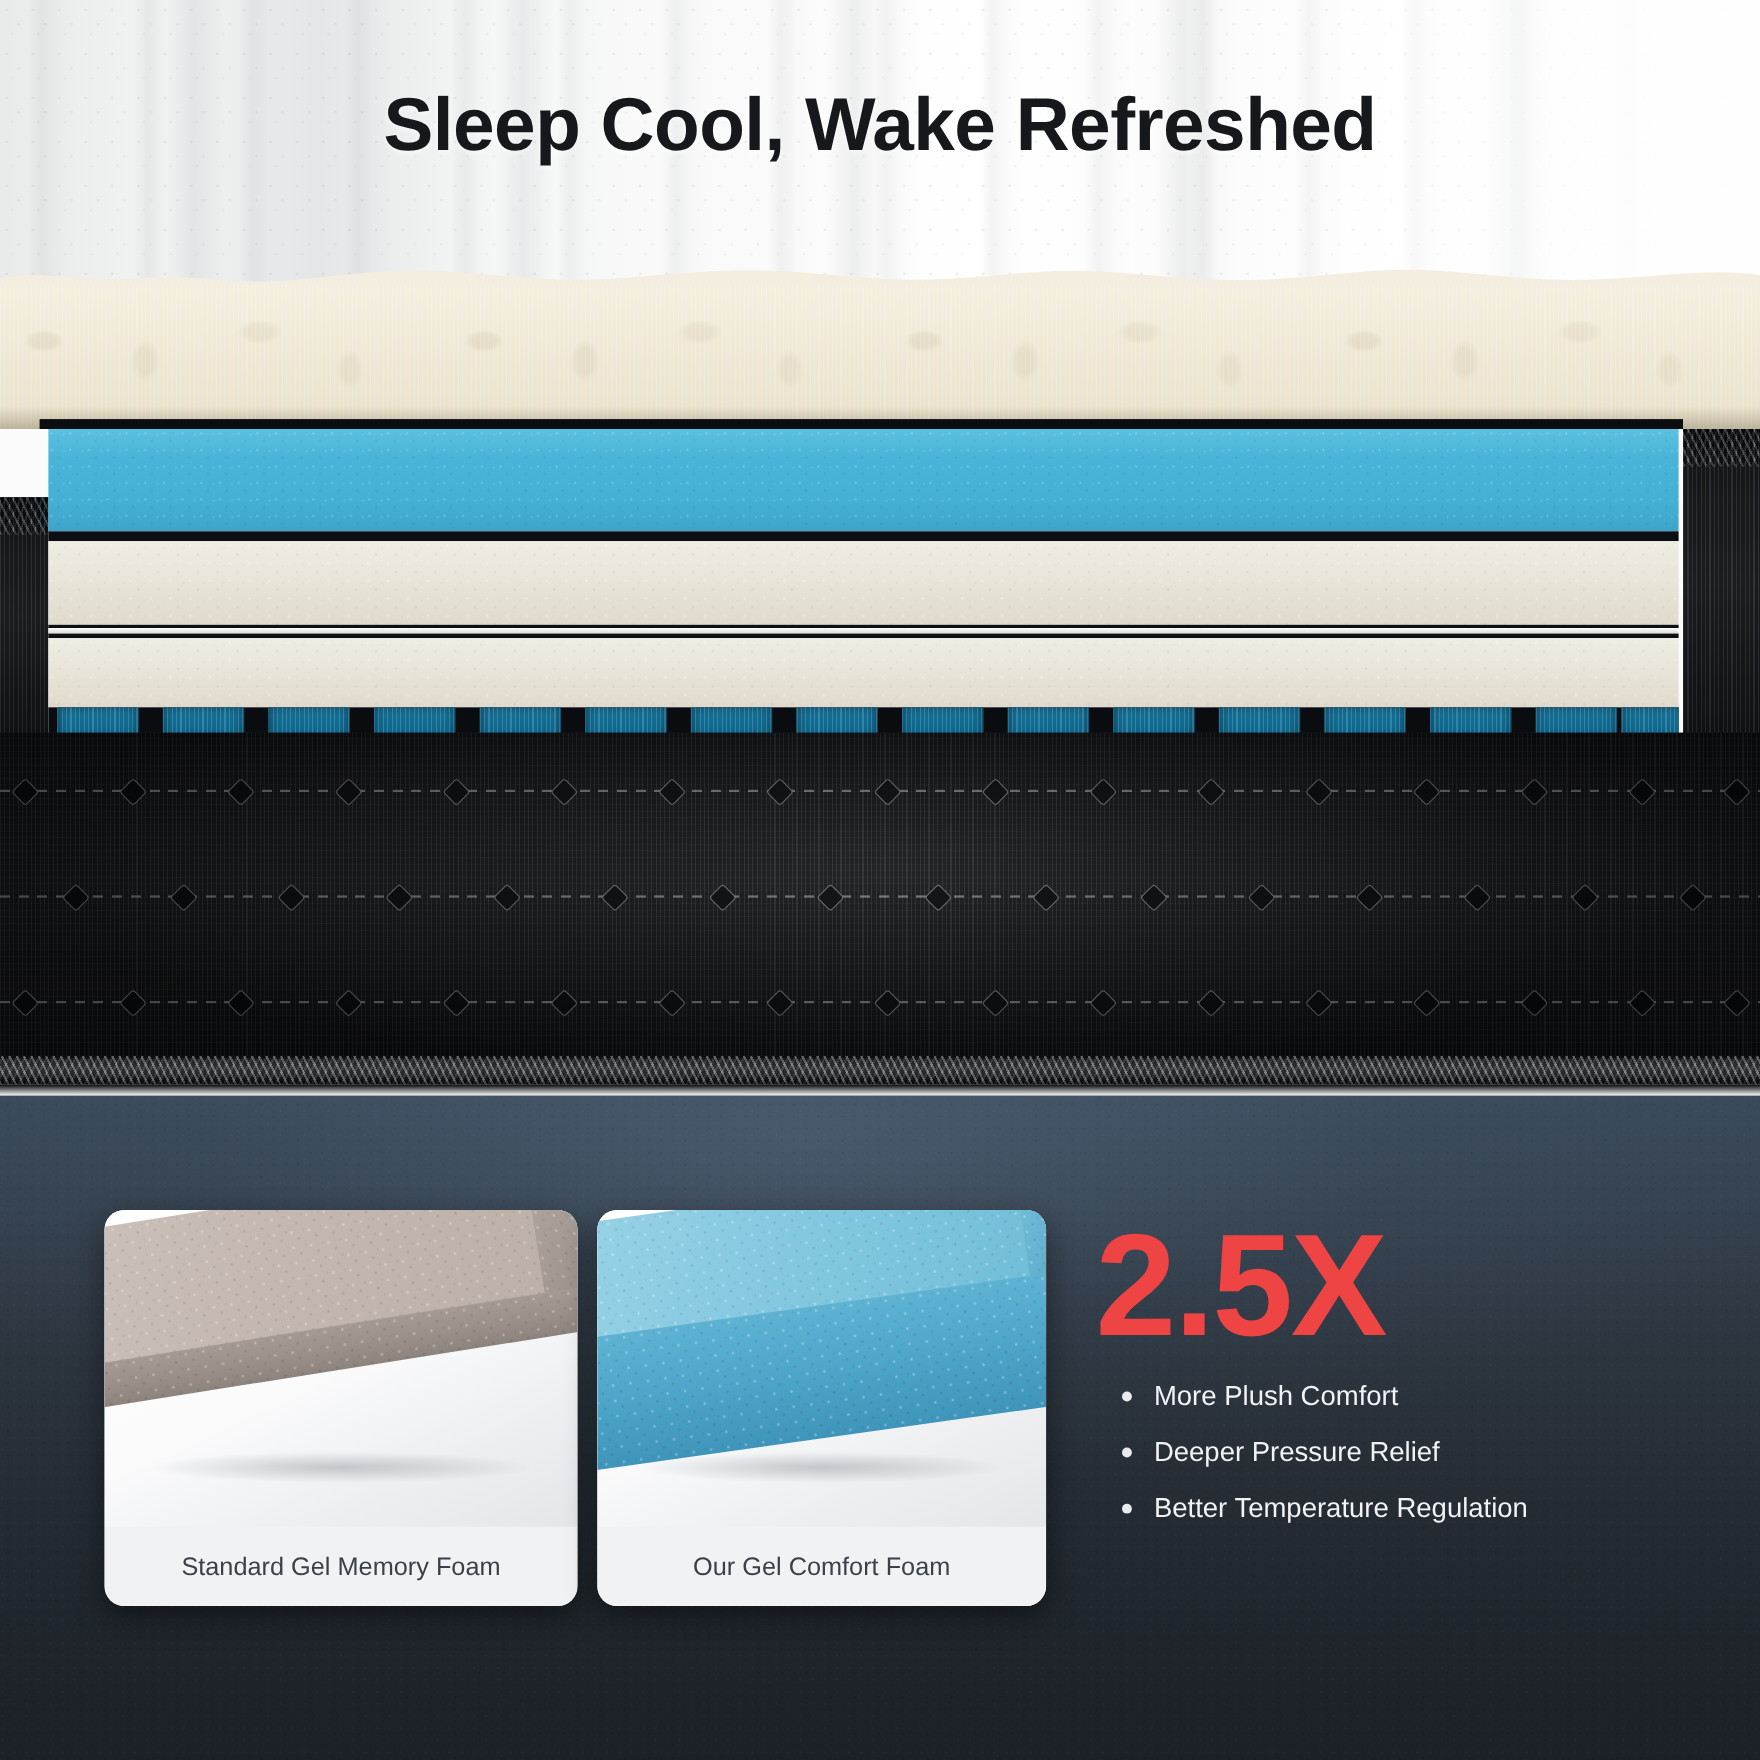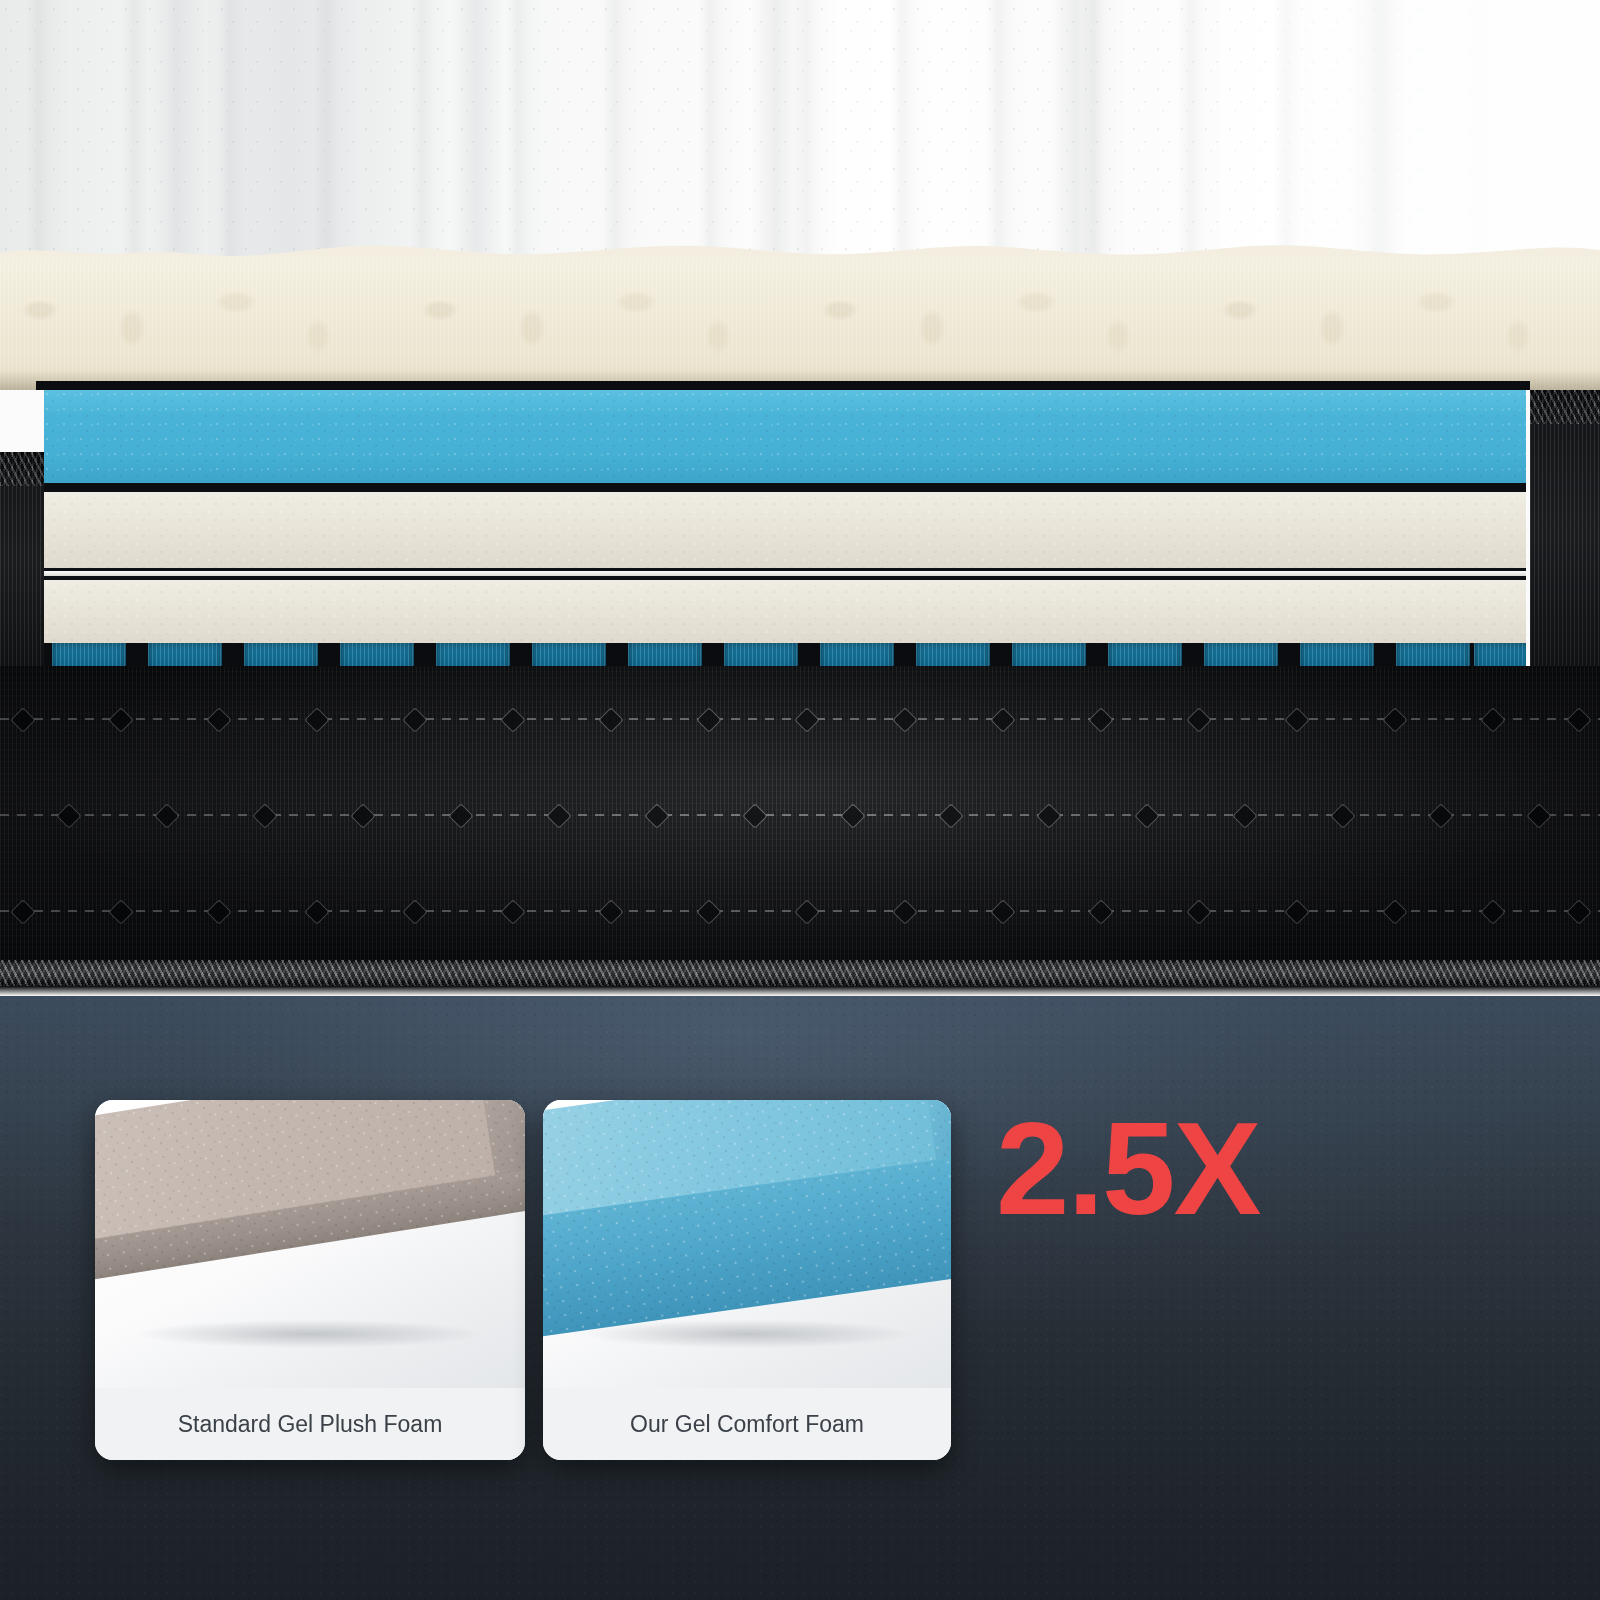--- a/index.html
+++ b/index.html
@@ -359,20 +359,21 @@
       </div>
 
       <div class="panel-vignette"></div>
     </div>
 
     <div class="piping">
       <div class="piping-weave"></div>
     </div>
     <div class="piping-shadow"></div>
 
+    <div class="headline">Sleep Cool, Wake Refreshed</div>
   </div>
 
   <div class="bottom">
     <div class="bottom-tex"></div>
   </div>
 
   <div class="card" style="left:95px;width:430px;">
     <div class="card-img">
       <div class="slab-std">
         <div class="top">
@@ -380,21 +381,21 @@
           </div>
         <div class="side">
             <div class="cell"></div>
           </div>
         <div class="front">
             <div class="cell"></div>
           </div>
       </div>
       <div class="floor-shadow"></div>
     </div>
-    <div class="card-cap">Standard Gel Plush Foam</div>
+    <div class="card-cap">Standard Gel Memory Foam</div>
   </div>
 
   <div class="card" style="left:543px;width:408px;">
     <div class="card-img">
       <div class="slab-our">
         <div class="top">
             <div class="cell"></div>
           </div>
         <div class="side">
             <div class="cell"></div>
@@ -403,15 +404,29 @@
             <div class="cell"></div>
           </div>
       </div>
       <div class="floor-shadow"></div>
     </div>
     <div class="card-cap">Our Gel Comfort Foam</div>
   </div>
 
   <div class="rt">
     <div class="big">2.5X</div>
+    <ul class="bullets">
+      <li>
+        <span class="dot"></span>
+        <span>More Plush Comfort</span>
+      </li>
+      <li>
+        <span class="dot"></span>
+        <span>Deeper Pressure Relief</span>
+      </li>
+      <li>
+        <span class="dot"></span>
+        <span>Better Temperature Regulation</span>
+      </li>
+    </ul>
   </div>
 
 </div>
 
 </body></html>

